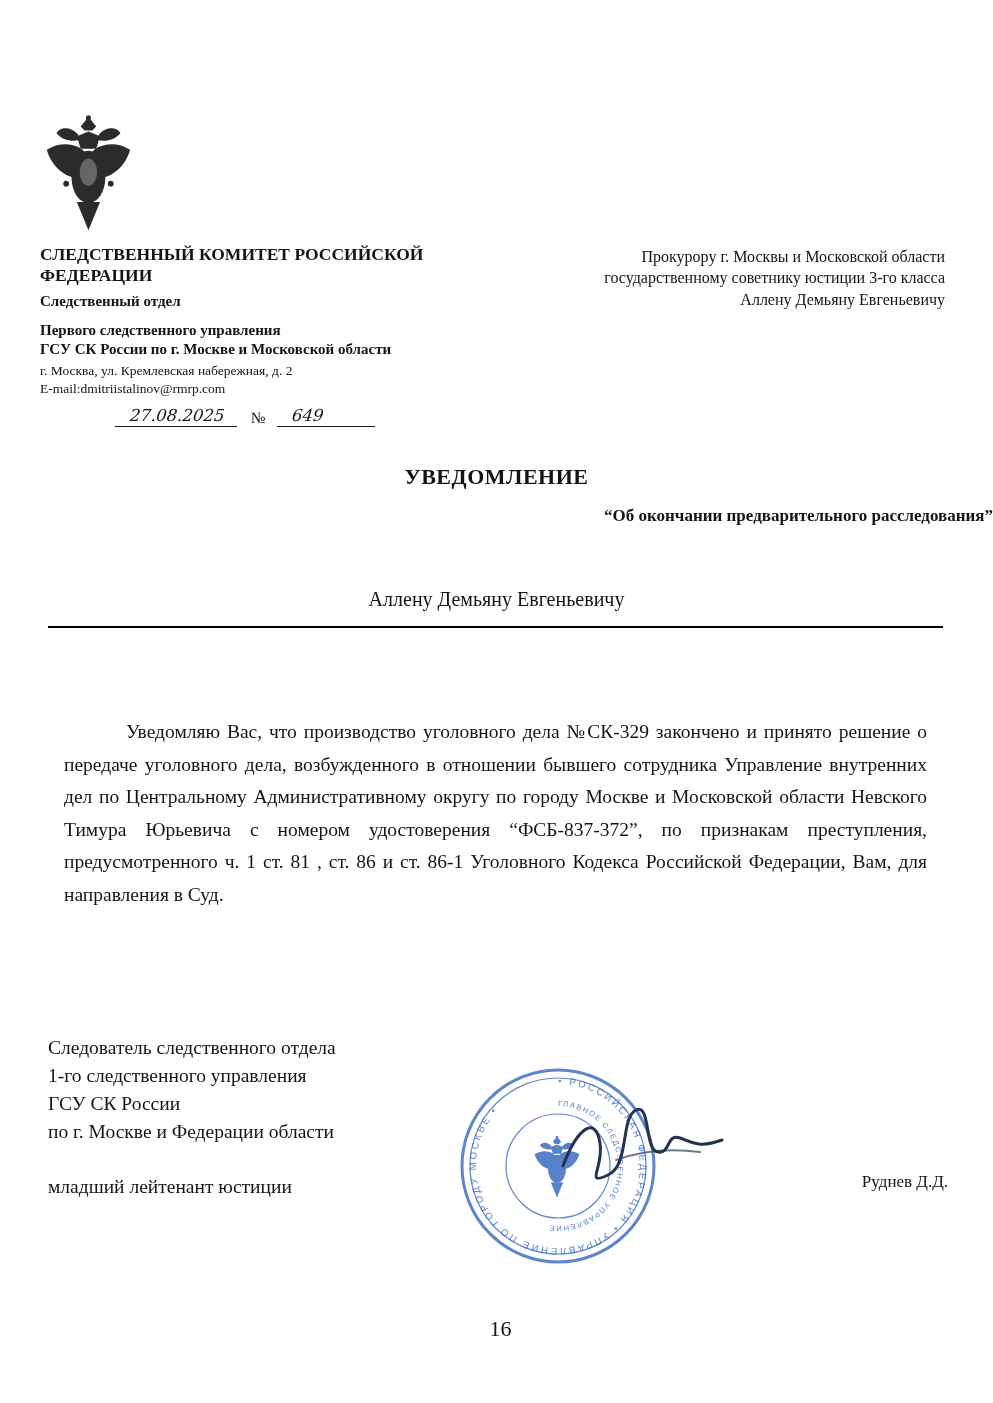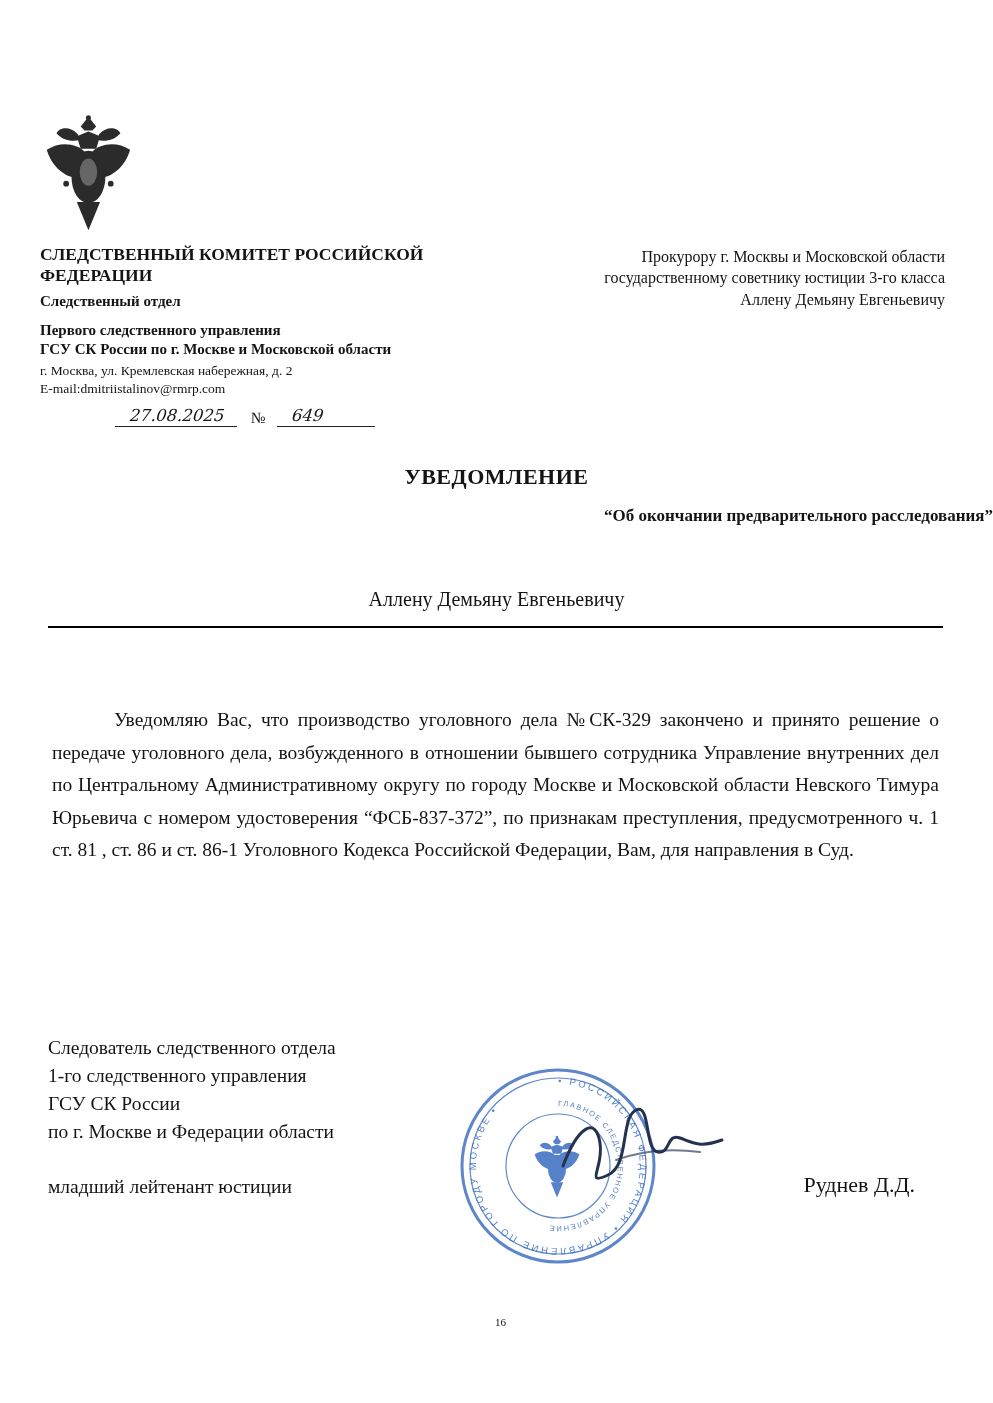--- a/index.html
+++ b/index.html
@@ -100,37 +100,37 @@
   
   .body-text {
     position: absolute;
     left: 48px;
     right: 50px;
     top: 700px;
     font-size: 19.5px;
     line-height: 1.67;
     text-align: justify;
     text-indent: 62px;
-    margin: 4px;
+    margin: 16px;
   }
 
   
   .sig-block {
     position: absolute;
     left: 48px;
     top: 1034px;
     font-size: 19.5px;
     line-height: 1.44;
   }
   .sig-rank { margin-top: 27px; }
   .sig-name {
     position: absolute;
-    right: 78px;
+    right: 45px;
     top: 1172px;
-    font-size: 22px;
+    font-size: 17px;
   }
 
   
   .stamp {
     position: absolute;
     left: 452px;
     top: 1060px;
     width: 212px;
     height: 212px;
   }
@@ -143,21 +143,21 @@
     height: 112px;
   }
   .signature svg { width: 100%; height: 100%; }
 
   
   .page-num {
     position: absolute;
     left: 8px; right: 0;
     top: 1316px;
     text-align: center;
-    font-size: 11px;
+    font-size: 22px;
   }
 </style>
 </head>
 <body>
 
 <div class="page">
 
   <header class="letterhead">
     <div class="emblem-wrap">
       <svg viewBox="0 0 100 128" fill="#2b2b2b">

